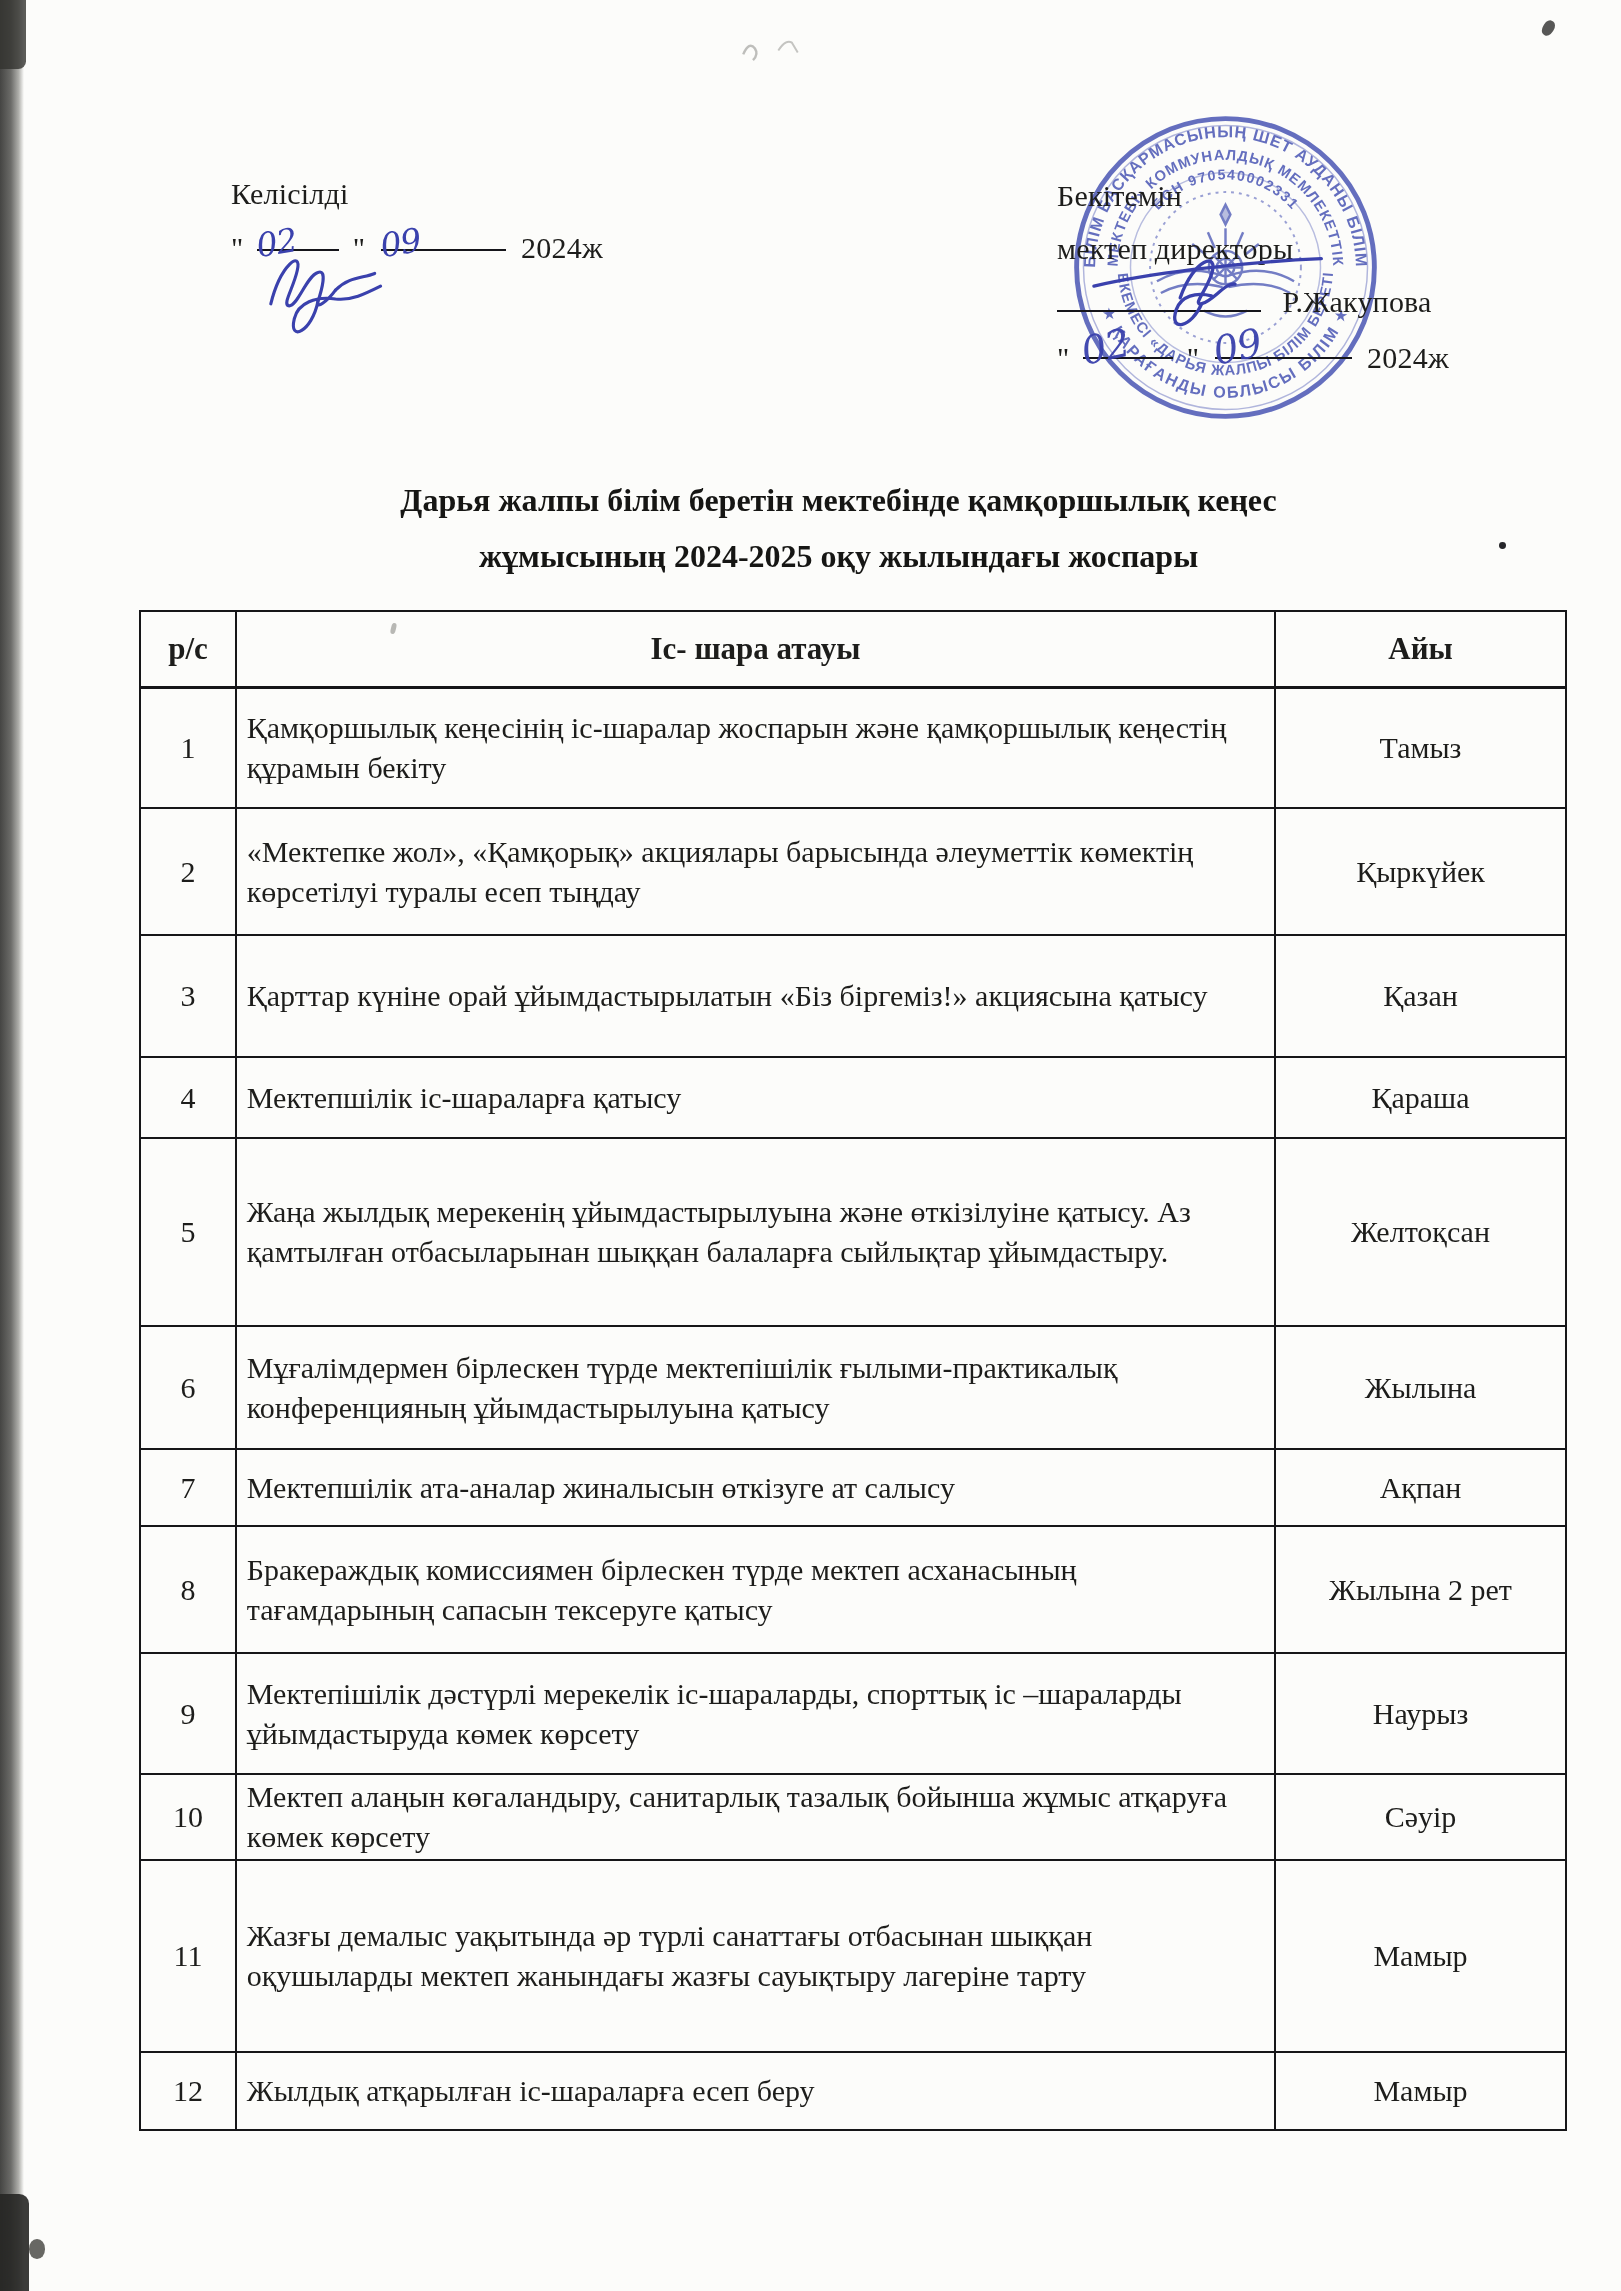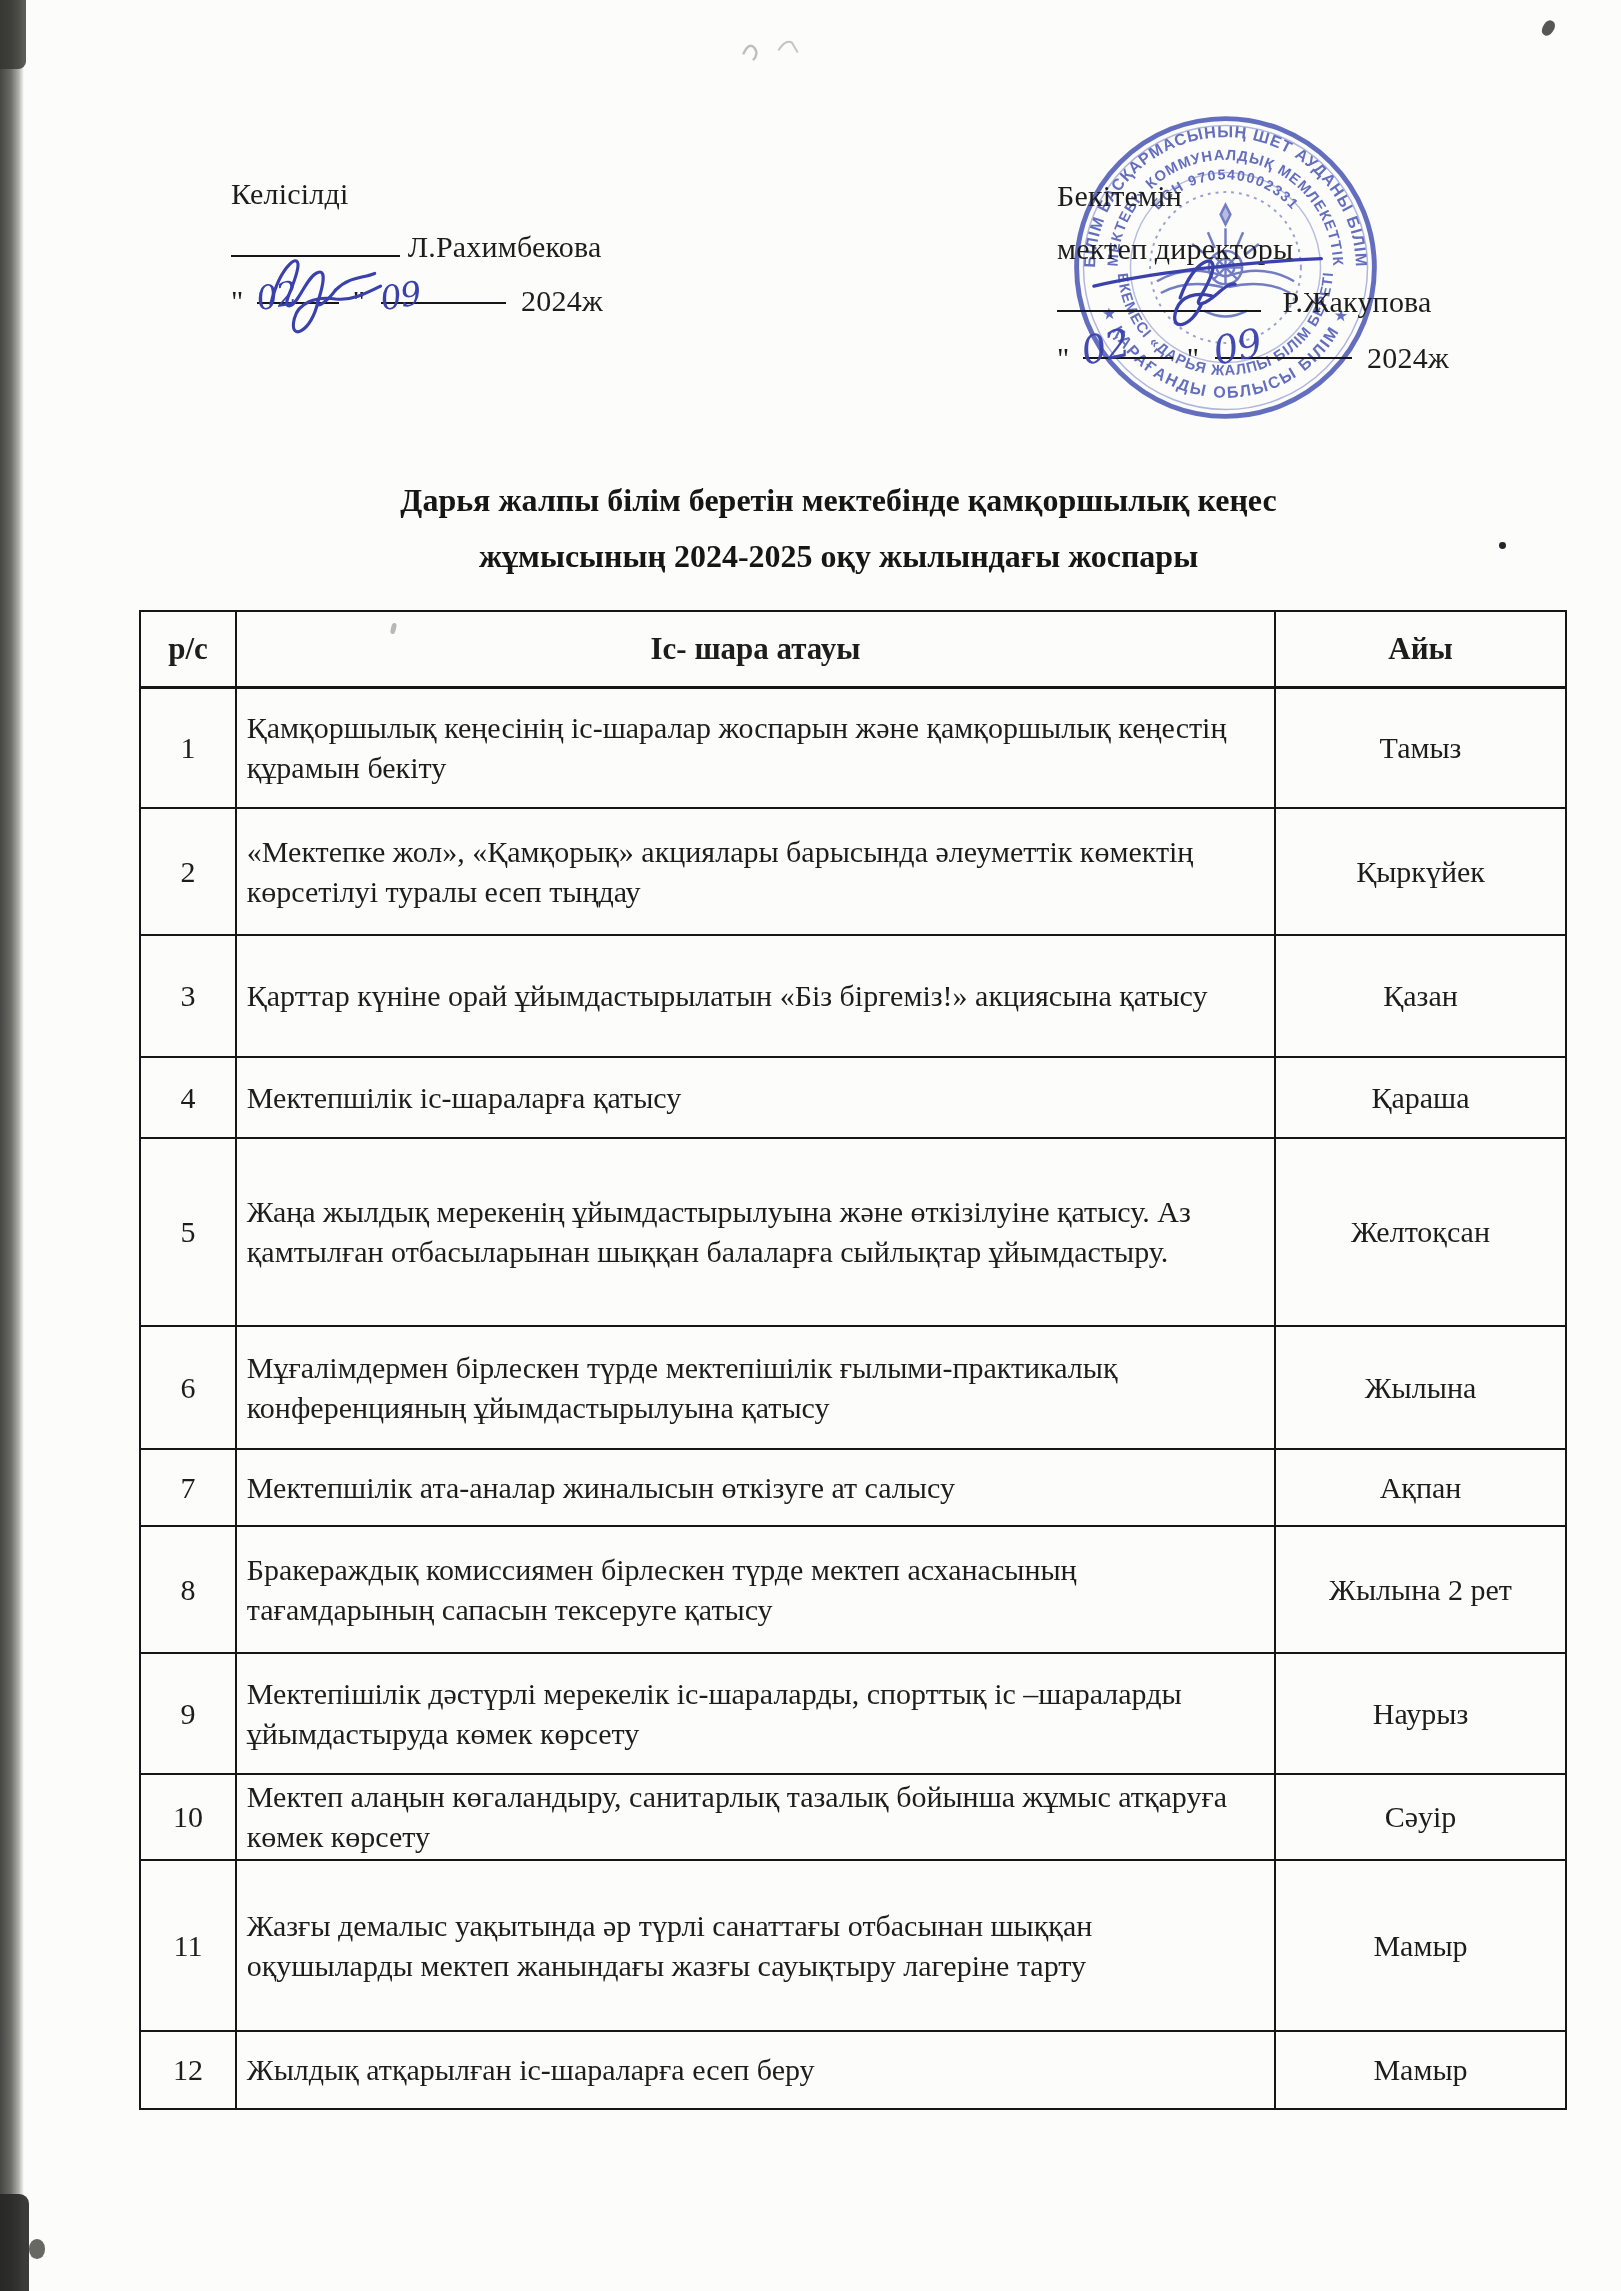--- a/index.html
+++ b/index.html
@@ -119,24 +119,20 @@
       <textPath href="#arcInnerBottom" startOffset="50%" text-anchor="middle">МЕКЕМЕСІ «ДАРЬЯ ЖАЛПЫ БІЛІМ БЕРЕТІН</textPath>
     </text>
     <text font-size="14.5" letter-spacing="1.5">
       <textPath href="#arcBin" startOffset="50%" text-anchor="middle">БСН 970540002331</textPath>
     </text>
   </svg>
 
   <div class="approve approve-left">
     <div>Келісілді</div>
     <div>
-      <span class="u u-sig-l"></span>
-      <span>Л.Рахимбекова</span>
-    </div>
-    <div>
       <span>"</span>
       <span class="u u-day-l"><span class="hand hand-l">02</span></span>
       <span>"</span>
       <span class="u u-mon-l"><span class="hand hand-l">09</span></span>
       <span>2024ж</span>
     </div>
   </div>
 
   <svg class="sig-svg sig-left-svg" width="147" height="98" viewBox="0 0 150 100">
     <g stroke="#3a41ad" stroke-width="3.2" fill="none" stroke-linecap="round">
@@ -232,21 +228,21 @@
       <tr style="height:121px">
         <td class="c-num">9</td>
         <td class="c-act">Мектепішілік дәстүрлі мерекелік іс-шараларды, спорттық іс –шараларды ұйымдастыруда көмек көрсету</td>
         <td class="c-mon">Наурыз</td>
       </tr>
       <tr style="height:86px">
         <td class="c-num">10</td>
         <td class="c-act">Мектеп алаңын көгаландыру, санитарлық тазалық бойынша жұмыс атқаруға көмек көрсету</td>
         <td class="c-mon">Сәуір</td>
       </tr>
-      <tr style="height:171px">
+      <tr style="height:192px">
         <td class="c-num">11</td>
         <td class="c-act">Жазғы демалыс уақытында әр түрлі санаттағы отбасынан шыққан оқушыларды мектеп жанындағы жазғы сауықтыру лагеріне тарту</td>
         <td class="c-mon">Мамыр</td>
       </tr>
       <tr style="height:78px">
         <td class="c-num">12</td>
         <td class="c-act">Жылдық атқарылған іс-шараларға есеп беру</td>
         <td class="c-mon">Мамыр</td>
       </tr>
     </tbody>

